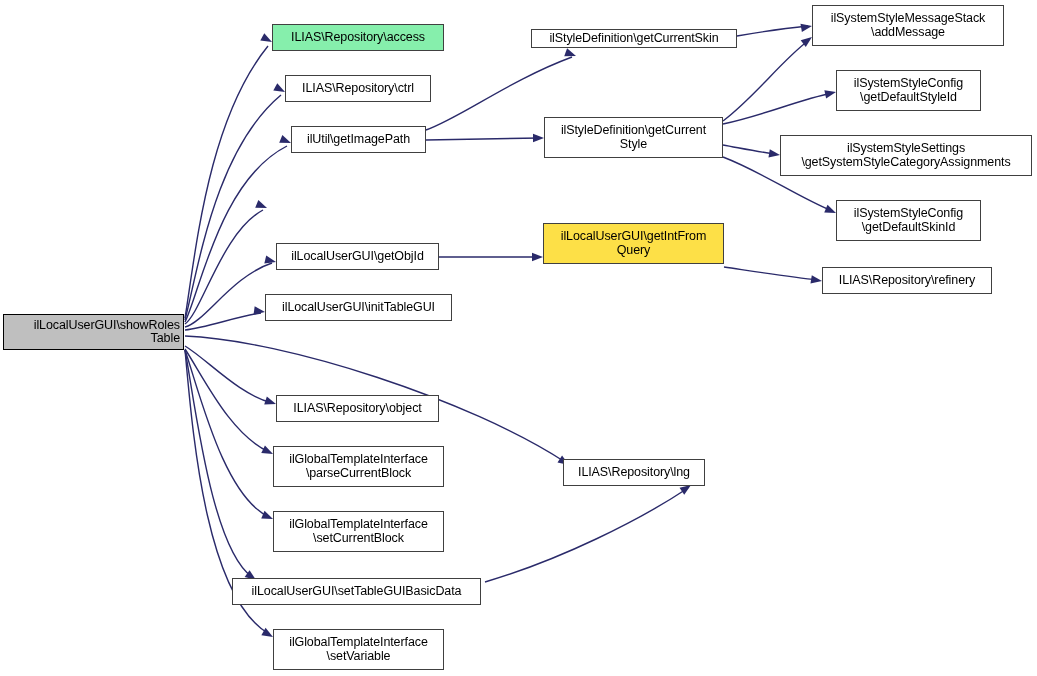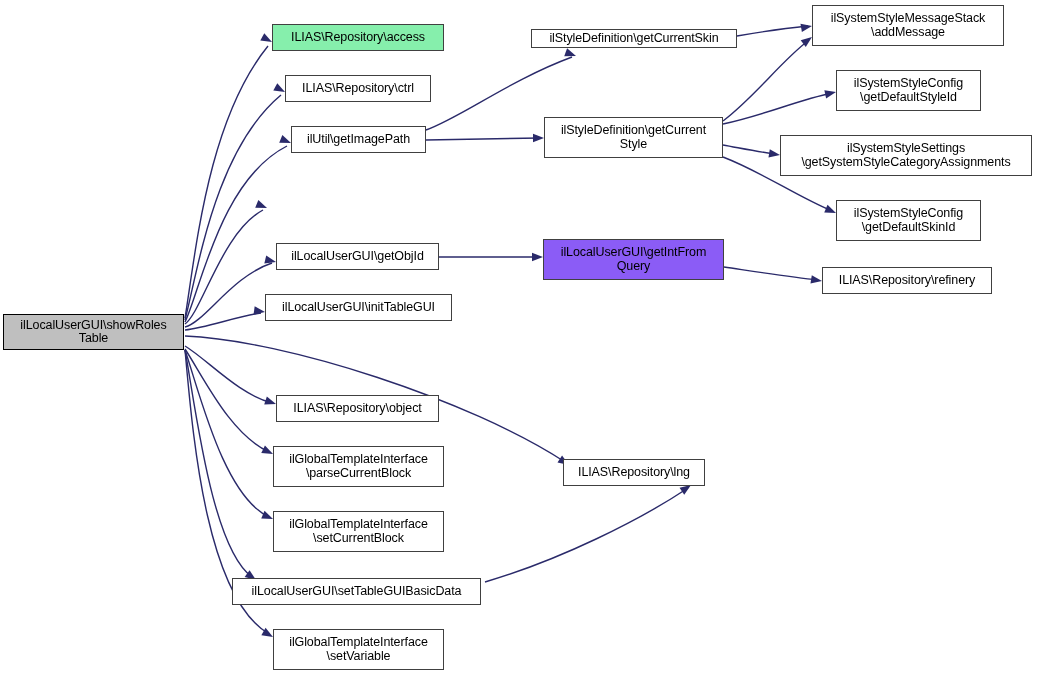--- a/index.html
+++ b/index.html
@@ -94,39 +94,39 @@
       <polygon points="0,0 -11,-4.2 -11,4.2" fill="#2a2a6a" transform="translate(780,155) rotate(9)"></polygon>
       <path d="M 723,157 C 762,172 796,196 832,211" fill="none" stroke="#2a2a6a" stroke-width="1.4"></path>
       <polygon points="0,0 -11,-4.2 -11,4.2" fill="#2a2a6a" transform="translate(836,213) rotate(23)"></polygon>
       <path d="M 439,257 L 539,257" fill="none" stroke="#2a2a6a" stroke-width="1.4"></path>
       <polygon points="0,0 -11,-4.2 -11,4.2" fill="#2a2a6a" transform="translate(543,257) rotate(0)"></polygon>
       <path d="M 724,267 C 758,272 790,277 818,280" fill="none" stroke="#2a2a6a" stroke-width="1.4"></path>
       <polygon points="0,0 -11,-4.2 -11,4.2" fill="#2a2a6a" transform="translate(822,281) rotate(9)"></polygon>
       <path d="M 485,582 C 560,560 640,520 688,488" fill="none" stroke="#2a2a6a" stroke-width="1.4"></path>
       <polygon points="0,0 -11,-4.2 -11,4.2" fill="#2a2a6a" transform="translate(691,485) rotate(-34)"></polygon>
     </svg>
-<div class="gnode root" style="left: 3px; top: 314px; width: 181px; height: 36px; background: rgb(191, 191, 191); border-color: rgb(0, 0, 0); color: rgb(0, 0, 0);"><span class="lbl">ilLocalUserGUI\showRoles
+<div class="gnode root" style="left: 3px; top: 314px; width: 181px; height: 36px; background: rgb(191, 191, 191); border-color: rgb(0, 0, 0); color: rgb(0, 0, 0); text-align: right;"><span class="lbl">ilLocalUserGUI\showRoles
 Table</span></div>
     <div class="gnode" style="left: 272px; top: 24px; width: 172px; height: 27px; background: #86efac; border-color: rgb(64, 64, 64); color: rgb(0, 0, 0);"><span class="lbl">ILIAS\Repository\access</span></div>
     <div class="gnode" style="left: 285px; top: 75px; width: 146px; height: 27px; background: rgb(255, 255, 255); border-color: rgb(64, 64, 64); color: rgb(0, 0, 0);"><span class="lbl">ILIAS\Repository\ctrl</span></div>
     <div class="gnode" style="left: 291px; top: 126px; width: 135px; height: 27px; background: rgb(255, 255, 255); border-color: rgb(64, 64, 64); color: rgb(0, 0, 0);"><span class="lbl">ilUtil\getImagePath</span></div>
     <div class="gnode" style="left: 276px; top: 243px; width: 163px; height: 27px; background: rgb(255, 255, 255); border-color: rgb(64, 64, 64); color: rgb(0, 0, 0);"><span class="lbl">ilLocalUserGUI\getObjId</span></div>
     <div class="gnode" style="left: 265px; top: 294px; width: 187px; height: 27px; background: rgb(255, 255, 255); border-color: rgb(64, 64, 64); color: rgb(0, 0, 0);"><span class="lbl">ilLocalUserGUI\initTableGUI</span></div>
     <div class="gnode" style="left: 276px; top: 395px; width: 163px; height: 27px; background: rgb(255, 255, 255); border-color: rgb(64, 64, 64); color: rgb(0, 0, 0);"><span class="lbl">ILIAS\Repository\object</span></div>
     <div class="gnode" style="left: 273px; top: 446px; width: 171px; height: 41px; background: rgb(255, 255, 255); border-color: rgb(64, 64, 64); color: rgb(0, 0, 0);"><span class="lbl">ilGlobalTemplateInterface
 \parseCurrentBlock</span></div>
     <div class="gnode" style="left: 273px; top: 511px; width: 171px; height: 41px; background: rgb(255, 255, 255); border-color: rgb(64, 64, 64); color: rgb(0, 0, 0);"><span class="lbl">ilGlobalTemplateInterface
 \setCurrentBlock</span></div>
     <div class="gnode" style="left: 232px; top: 578px; width: 249px; height: 27px; background: rgb(255, 255, 255); border-color: rgb(64, 64, 64); color: rgb(0, 0, 0);"><span class="lbl">ilLocalUserGUI\setTableGUIBasicData</span></div>
     <div class="gnode" style="left: 273px; top: 629px; width: 171px; height: 41px; background: rgb(255, 255, 255); border-color: rgb(64, 64, 64); color: rgb(0, 0, 0);"><span class="lbl">ilGlobalTemplateInterface
 \setVariable</span></div>
     <div class="gnode" style="left: 531px; top: 29px; width: 206px; height: 19px; background: rgb(255, 255, 255); border-color: rgb(64, 64, 64); color: rgb(0, 0, 0);"><span class="lbl">ilStyleDefinition\getCurrentSkin</span></div>
     <div class="gnode" style="left: 544px; top: 117px; width: 179px; height: 41px; background: rgb(255, 255, 255); border-color: rgb(64, 64, 64); color: rgb(0, 0, 0);"><span class="lbl">ilStyleDefinition\getCurrent
 Style</span></div>
-    <div class="gnode" style="left: 543px; top: 239px; width: 181px; height: 41px; background: #8b5cf6; border-color: rgb(64, 64, 64); color: rgb(0, 0, 0);"><span class="lbl">ilLocalUserGUI\getIntFrom
+    <div class="gnode" style="left: 543px; top: 223px; width: 181px; height: 41px; background: #fde047; border-color: rgb(64, 64, 64); color: rgb(0, 0, 0);"><span class="lbl">ilLocalUserGUI\getIntFrom
 Query</span></div>
     <div class="gnode" style="left: 563px; top: 459px; width: 142px; height: 27px; background: rgb(255, 255, 255); border-color: rgb(64, 64, 64); color: rgb(0, 0, 0);"><span class="lbl">ILIAS\Repository\lng</span></div>
     <div class="gnode" style="left: 812px; top: 5px; width: 192px; height: 41px; background: rgb(255, 255, 255); border-color: rgb(64, 64, 64); color: rgb(0, 0, 0);"><span class="lbl">ilSystemStyleMessageStack
 \addMessage</span></div>
     <div class="gnode" style="left: 836px; top: 70px; width: 145px; height: 41px; background: rgb(255, 255, 255); border-color: rgb(64, 64, 64); color: rgb(0, 0, 0);"><span class="lbl">ilSystemStyleConfig
 \getDefaultStyleId</span></div>
     <div class="gnode" style="left: 780px; top: 135px; width: 252px; height: 41px; background: rgb(255, 255, 255); border-color: rgb(64, 64, 64); color: rgb(0, 0, 0);"><span class="lbl">ilSystemStyleSettings
 \getSystemStyleCategoryAssignments</span></div>
     <div class="gnode" style="left: 836px; top: 200px; width: 145px; height: 41px; background: rgb(255, 255, 255); border-color: rgb(64, 64, 64); color: rgb(0, 0, 0);"><span class="lbl">ilSystemStyleConfig
 \getDefaultSkinId</span></div>

